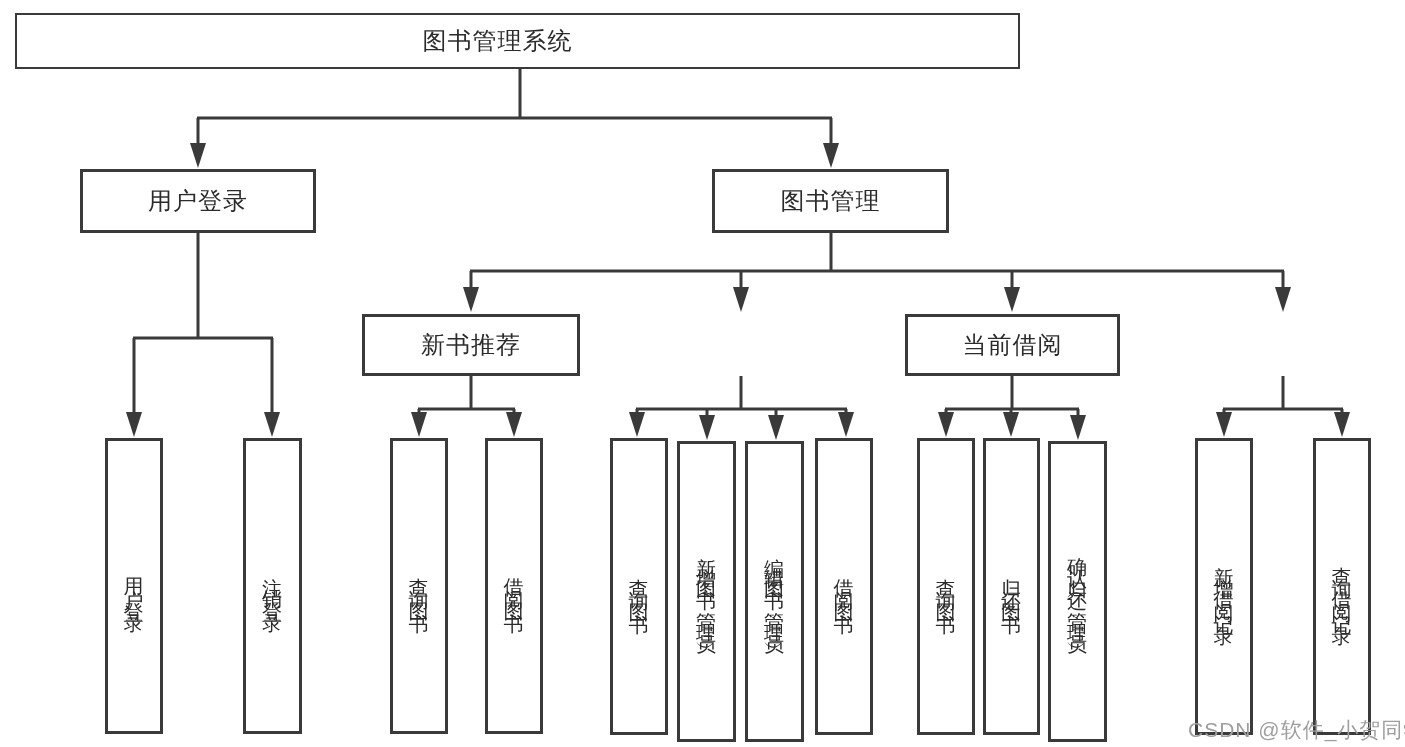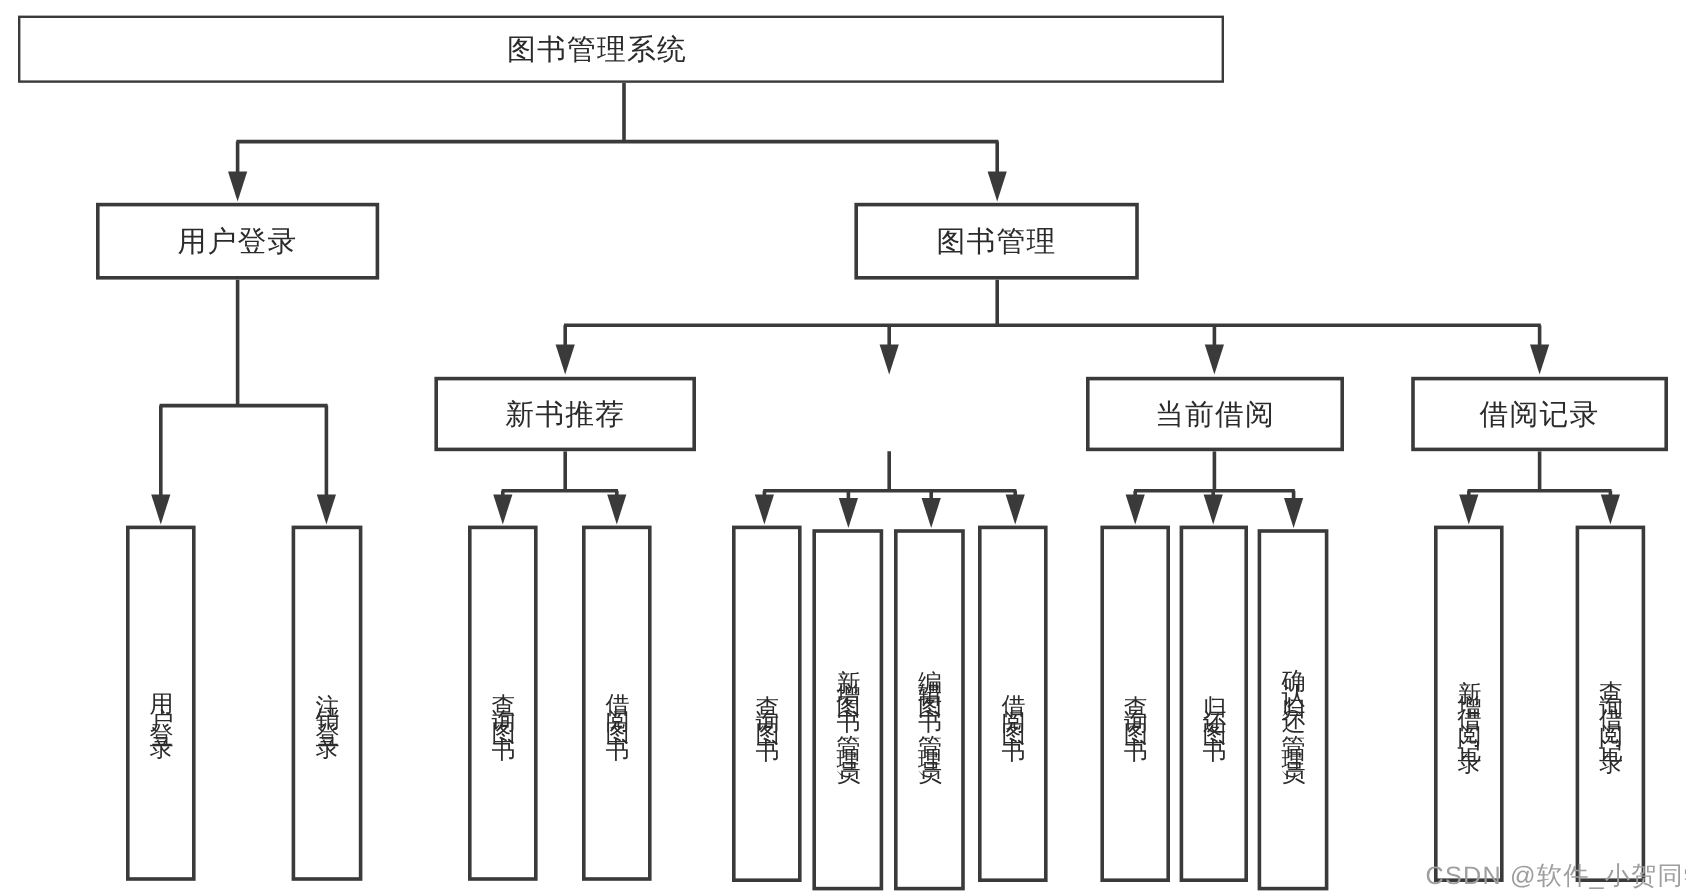--- a/index.html
+++ b/index.html
@@ -122,23 +122,20 @@
   <div class="node" style="left:712px;top:169px;width:237px;height:64px;">
     <span class="hlabel">图书管理</span>
   </div>
 
   <div class="node" style="left:362px;top:314px;width:218px;height:62px;">
     <span class="hlabel">新书推荐</span>
   </div>
   <div class="node" style="left:905px;top:314px;width:215px;height:62px;">
     <span class="hlabel">当前借阅</span>
   </div>
-  <div class="node" style="left:1176px;top:314px;width:214px;height:62px;">
-    <span class="hlabel">借阅记录</span>
-  </div>
 
   <div class="node leaf" style="left:105px;top:438px;width:58px;height:296px;">
     <span class="vlabel">用户登录</span>
   </div>
   <div class="node leaf" style="left:243px;top:438px;width:59px;height:296px;">
     <span class="vlabel">注销登录</span>
   </div>
 
   <div class="node leaf" style="left:390px;top:438px;width:58px;height:296px;">
     <span class="vlabel">查询图书</span>

